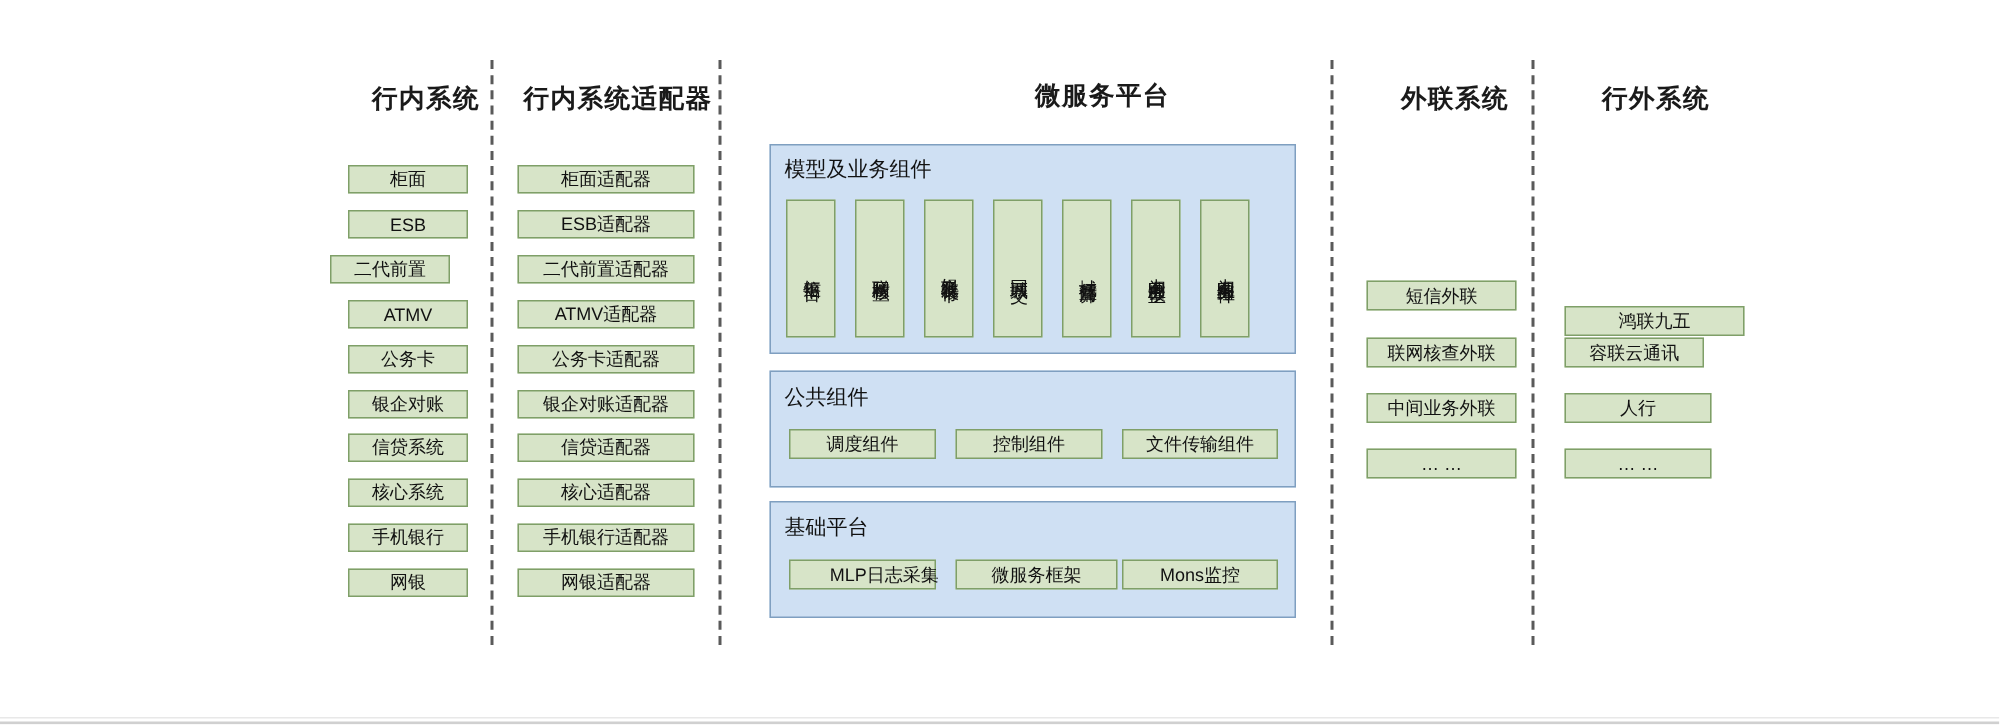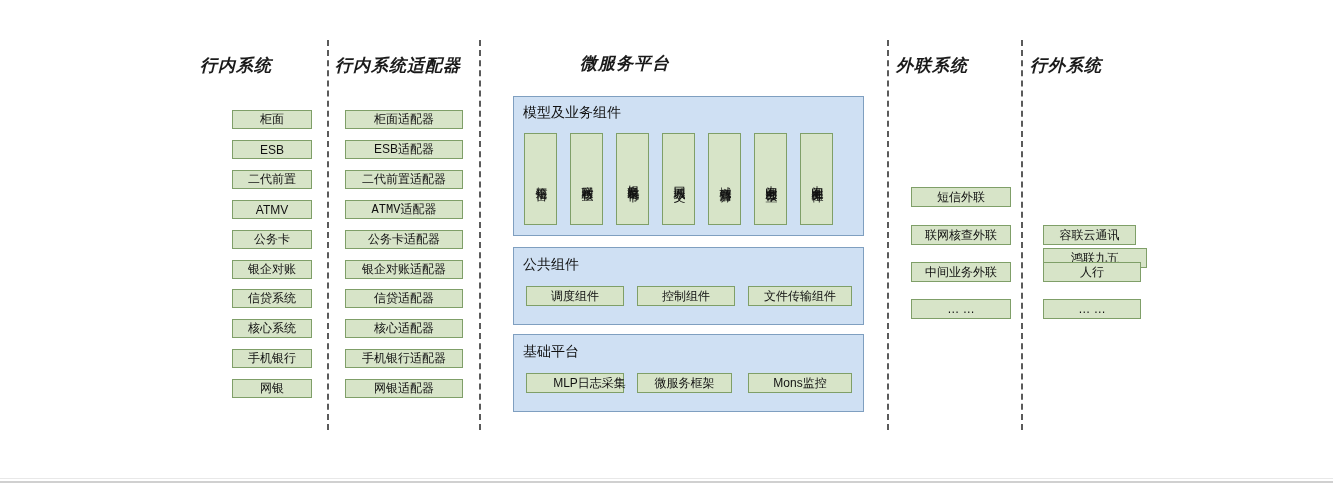--- a/index.html
+++ b/index.html
@@ -15,24 +15,23 @@
     position: relative;
     width: 1333px;
     height: 483px;
     background: #ffffff;
     overflow: hidden;
   }
   .col-title {
     position: absolute;
     font-size: 17px;
     font-weight: bold;
-    text-align: left;
+    text-align: right;
     white-space: nowrap;
     letter-spacing: 1px;
-    font-style: italic;
   }
   .vdivider {
     position: absolute;
     width: 0;
     border-left: 2px dashed #5a5a5a;
   }
   .bottom-rule2 {
     position: absolute;
     left: 0;
     right: 0;
@@ -107,33 +106,33 @@
   <div class="vdivider" style="left:1021px; top:40px; height:390px;"></div>
 
   <div class="col-title" style="left:200px; top:54px; width:120px;">行内系统</div>
   <div class="col-title" style="left:335px; top:54px; width:140px;">行内系统适配器</div>
   <div class="col-title" style="left:580px; top:52px; width:200px;">微服务平台</div>
   <div class="col-title" style="left:896px; top:54px; width:110px;">外联系统</div>
   <div class="col-title" style="left:1030px; top:54px; width:110px;">行外系统</div>
 
   <div class="chip" style="left:232px; top:110px; width:80px; height:19px;">柜面</div>
   <div class="chip" style="left:232px; top:140px; width:80px; height:19px;">ESB</div>
-  <div class="chip" style="left:232px; top:170px; width:80px; height:19px;">二代前置</div>
+  <div class="chip" style="left:220px; top:170px; width:80px; height:19px;">二代前置</div>
   <div class="chip" style="left:232px; top:200px; width:80px; height:19px;">ATMV</div>
   <div class="chip" style="left:232px; top:230px; width:80px; height:19px;">公务卡</div>
   <div class="chip" style="left:232px; top:260px; width:80px; height:19px;">银企对账</div>
   <div class="chip" style="left:232px; top:289px; width:80px; height:19px;">信贷系统</div>
   <div class="chip" style="left:232px; top:319px; width:80px; height:19px;">核心系统</div>
   <div class="chip" style="left:232px; top:349px; width:80px; height:19px;">手机银行</div>
   <div class="chip" style="left:232px; top:379px; width:80px; height:19px;">网银</div>
 
   <div class="chip" style="left:345px; top:110px; width:118px; height:19px;">柜面适配器</div>
   <div class="chip" style="left:345px; top:140px; width:118px; height:19px;">ESB适配器</div>
   <div class="chip" style="left:345px; top:170px; width:118px; height:19px;">二代前置适配器</div>
-  <div class="chip" style="left:345px; top:200px; width:118px; height:19px;font-family:Liberation Mono, monospace;">ATMV适配器</div>
+  <div class="chip" style="left:345px; top:200px; width:118px; height:19px;">ATMV适配器</div>
   <div class="chip" style="left:345px; top:230px; width:118px; height:19px;">公务卡适配器</div>
   <div class="chip" style="left:345px; top:260px; width:118px; height:19px;">银企对账适配器</div>
   <div class="chip" style="left:345px; top:289px; width:118px; height:19px;">信贷适配器</div>
   <div class="chip" style="left:345px; top:319px; width:118px; height:19px;">核心适配器</div>
   <div class="chip" style="left:345px; top:349px; width:118px; height:19px;">手机银行适配器</div>
   <div class="chip" style="left:345px; top:379px; width:118px; height:19px;">网银适配器</div>
 
   <div class="panel" style="left:513px; top:96px; width:351px; height:140px;"></div>
   <div class="panel-title" style="left:523px; top:104px;">模型及业务组件</div>
 
@@ -161,28 +160,28 @@
 
   <div class="panel" style="left:513px; top:247px; width:351px; height:78px;"></div>
   <div class="panel-title" style="left:523px; top:256px;text-align:center;">公共组件</div>
   <div class="chip" style="left:526px; top:286px; width:98px; height:20px;">调度组件</div>
   <div class="chip" style="left:637px; top:286px; width:98px; height:20px;">控制组件</div>
   <div class="chip" style="left:748px; top:286px; width:104px; height:20px;">文件传输组件</div>
 
   <div class="panel" style="left:513px; top:334px; width:351px; height:78px;"></div>
   <div class="panel-title" style="left:523px; top:343px;">基础平台</div>
   <div class="chip" style="left:526px; top:373px; width:98px; height:20px;padding-left:29px;">MLP日志采集</div>
-  <div class="chip" style="left:637px; top:373px; width:95px; height:20px;">微服务框架</div>
+  <div class="chip" style="left:637px; top:373px; width:108px; height:20px;">微服务框架</div>
   <div class="chip" style="left:748px; top:373px; width:104px; height:20px;">Mons监控</div>
 
   <div class="chip" style="left:911px; top:187px; width:100px; height:20px;">短信外联</div>
   <div class="chip" style="left:911px; top:225px; width:100px; height:20px;">联网核查外联</div>
   <div class="chip" style="left:911px; top:262px; width:100px; height:20px;">中间业务外联</div>
   <div class="chip" style="left:911px; top:299px; width:100px; height:20px;">… …</div>
 
-  <div class="chip" style="left:1043px; top:204px; width:104px; height:20px;margin-top:44px;">鸿联九五</div>
+  <div class="chip" style="left:1043px; top:204px; width:120px; height:20px;">鸿联九五</div>
   <div class="chip" style="left:1043px; top:225px; width:93px; height:20px;">容联云通讯</div>
   <div class="chip" style="left:1043px; top:262px; width:98px; height:20px;">人行</div>
   <div class="chip" style="left:1043px; top:299px; width:98px; height:20px;">… …</div>
 
   <div class="bottom-rule2"></div>
   <div class="outer-frame"></div>
 </div>
 
 </body></html>

